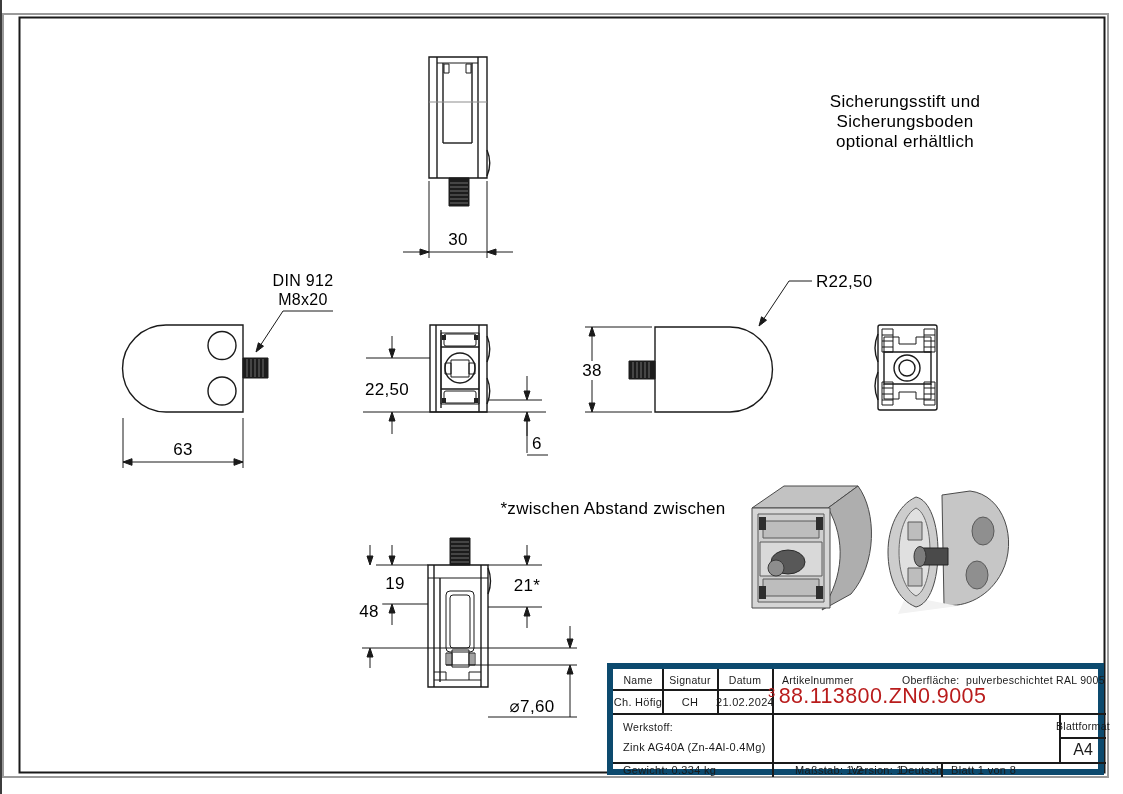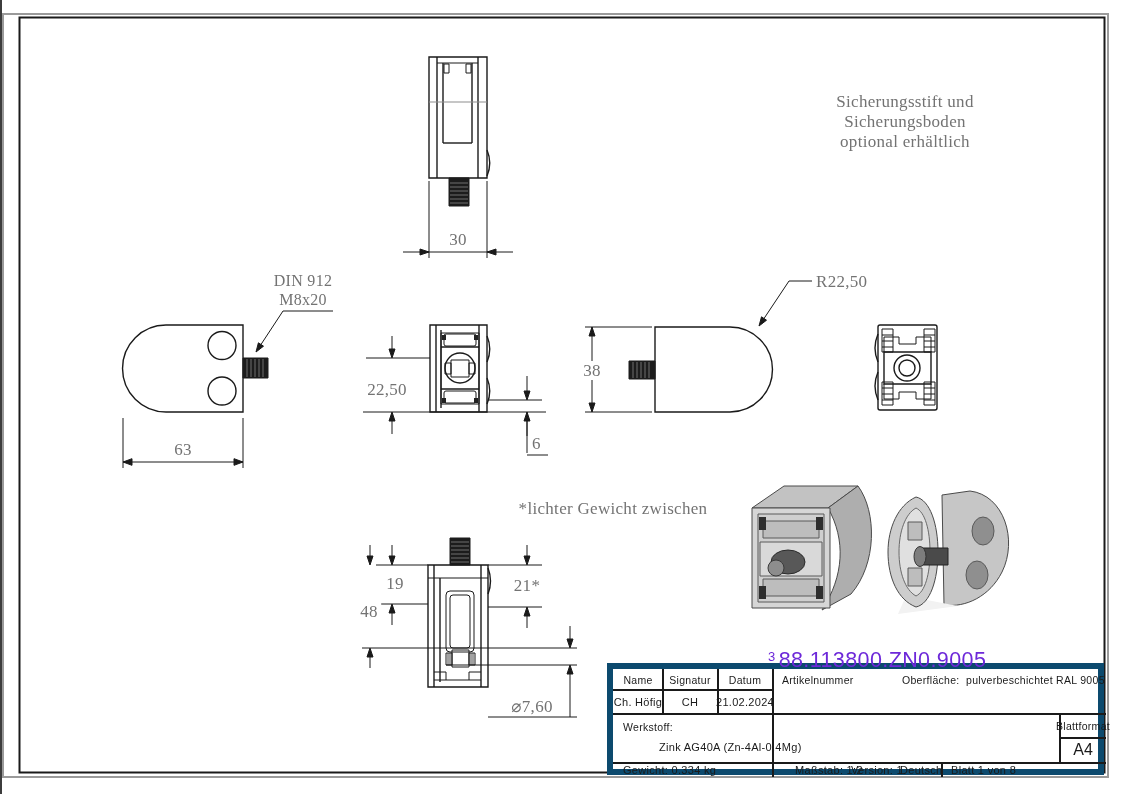--- a/index.html
+++ b/index.html
@@ -1,31 +1,31 @@
 <!DOCTYPE html>
 <html><head>
 <meta charset="utf-8">
 <style>
   html,body{margin:0;padding:0;background:#ffffff;}
   #sheet{position:relative;width:1123px;height:794px;background:#fff;overflow:hidden;
          font-family:"Liberation Sans","DejaVu Sans",sans-serif;color:#1a1a1a;}
-  .txt{position:absolute;white-space:nowrap;color:#737373;font-family:Liberation Serif, serif;}
+  .txt{position:absolute;white-space:nowrap;color:#000000;}
   .ctr{transform:translateX(-50%);text-align:center;}
   .note{font-size:17px;line-height:20px;letter-spacing:.3px;}
   .dim{font-size:17px;letter-spacing:.3px;}
   .whitebg{background:#fff;padding:0 3px;}
   
   #tb{position:absolute;left:607px;top:663px;width:497px;height:112px;
       border:6px solid #0c4a6e;box-sizing:border-box;}
   .gl{position:absolute;background:#1a1a1a;}
   .tbt{position:absolute;font-size:10.5px;letter-spacing:.3px;white-space:nowrap;}
   .tbv{position:absolute;font-size:11px;letter-spacing:.3px;white-space:nowrap;}
   .cellctr{transform:translateX(-50%);text-align:center;}
-  #artnum{position:absolute;left:768px;top:648px;font-size:21.5px;letter-spacing:.4px;
-          color:#6d28d9;white-space:nowrap;}
+  #artnum{position:absolute;left:768px;top:684px;font-size:21.5px;letter-spacing:.4px;
+          color:#b91c1c;white-space:nowrap;}
   #artnum sup{font-size:13px;vertical-align:6px;margin-right:3px;}
   svg{position:absolute;left:0;top:0;}
   svg *{vector-effect:non-scaling-stroke;}
 </style>
 </head>
 <body>
 
 <div id="sheet">
 
 <svg width="1123" height="794" viewBox="0 0 1123 794">
@@ -281,21 +281,21 @@
   <div>Sicherungsboden</div>
   <div>optional erhältlich</div>
 </div>
 
 <div class="txt note ctr" style="left:303px;top:271px;font-size:16px;line-height:19px;">
   <div>DIN 912</div>
   <div>M8x20</div>
 </div>
 
 <div class="txt note ctr" style="left:613px;top:499px;line-height:19px;">
-  <div>*lichter Gewicht zwischen</div>
+  <div>*zwischen Abstand zwischen</div>
 </div>
 
 <div class="txt dim ctr" style="left:458px;top:230px;">30</div>
 <div class="txt dim ctr" style="left:183px;top:440px;">63</div>
 <div class="txt dim ctr" style="left:387px;top:380px;">22,50</div>
 <div class="txt dim" style="left:532px;top:434px;">6</div>
 <div class="txt dim ctr" style="left:592px;top:361px;"><span class="whitebg">38</span></div>
 <div class="txt dim" style="left:816px;top:272px;">R22,50</div>
 <div class="txt dim ctr" style="left:395px;top:574px;">19</div>
 <div class="txt dim ctr" style="left:369px;top:602px;"><span class="whitebg">48</span></div>
@@ -321,21 +321,21 @@
   <div class="tbv cellctr" style="left:77px;top:27px;">CH</div>
   <div class="tbv cellctr" style="left:132px;top:27px;">21.02.2024</div>
 
   <div class="tbt" style="left:169px;top:5px;">Artikelnummer</div>
   <div class="tbt" style="left:289px;top:5px;">
     <span>Oberfläche:</span>&nbsp;
     <span>pulverbeschichtet RAL 9005</span>
   </div>
 
   <div class="tbt" style="left:10px;top:52px;">Werkstoff:</div>
-  <div class="tbv" style="left:10px;top:72px;margin-left:36px;">Zink AG40A (Zn-4Al-0.4Mg)</div>
+  <div class="tbv" style="left:10px;top:72px;">Zink AG40A (Zn-4Al-0.4Mg)</div>
 
   <div class="tbt cellctr" style="left:470px;top:51px;">Blattformat</div>
   <div class="cellctr" style="position:absolute;left:470px;top:72px;font-size:16px;">A4</div>
 
   <div class="tbv" style="left:10px;top:95px;">Gewicht: 0.334 kg</div>
   <div class="tbv" style="left:182px;top:95px;">Maßstab: 1:2</div>
   <div class="tbv" style="left:238px;top:95px;">Version: 1</div>
   <div class="tbv" style="left:287px;top:95px;">Deutsch</div>
   <div class="tbv" style="left:338px;top:95px;">Blatt 1 von 8</div>
 </div>

